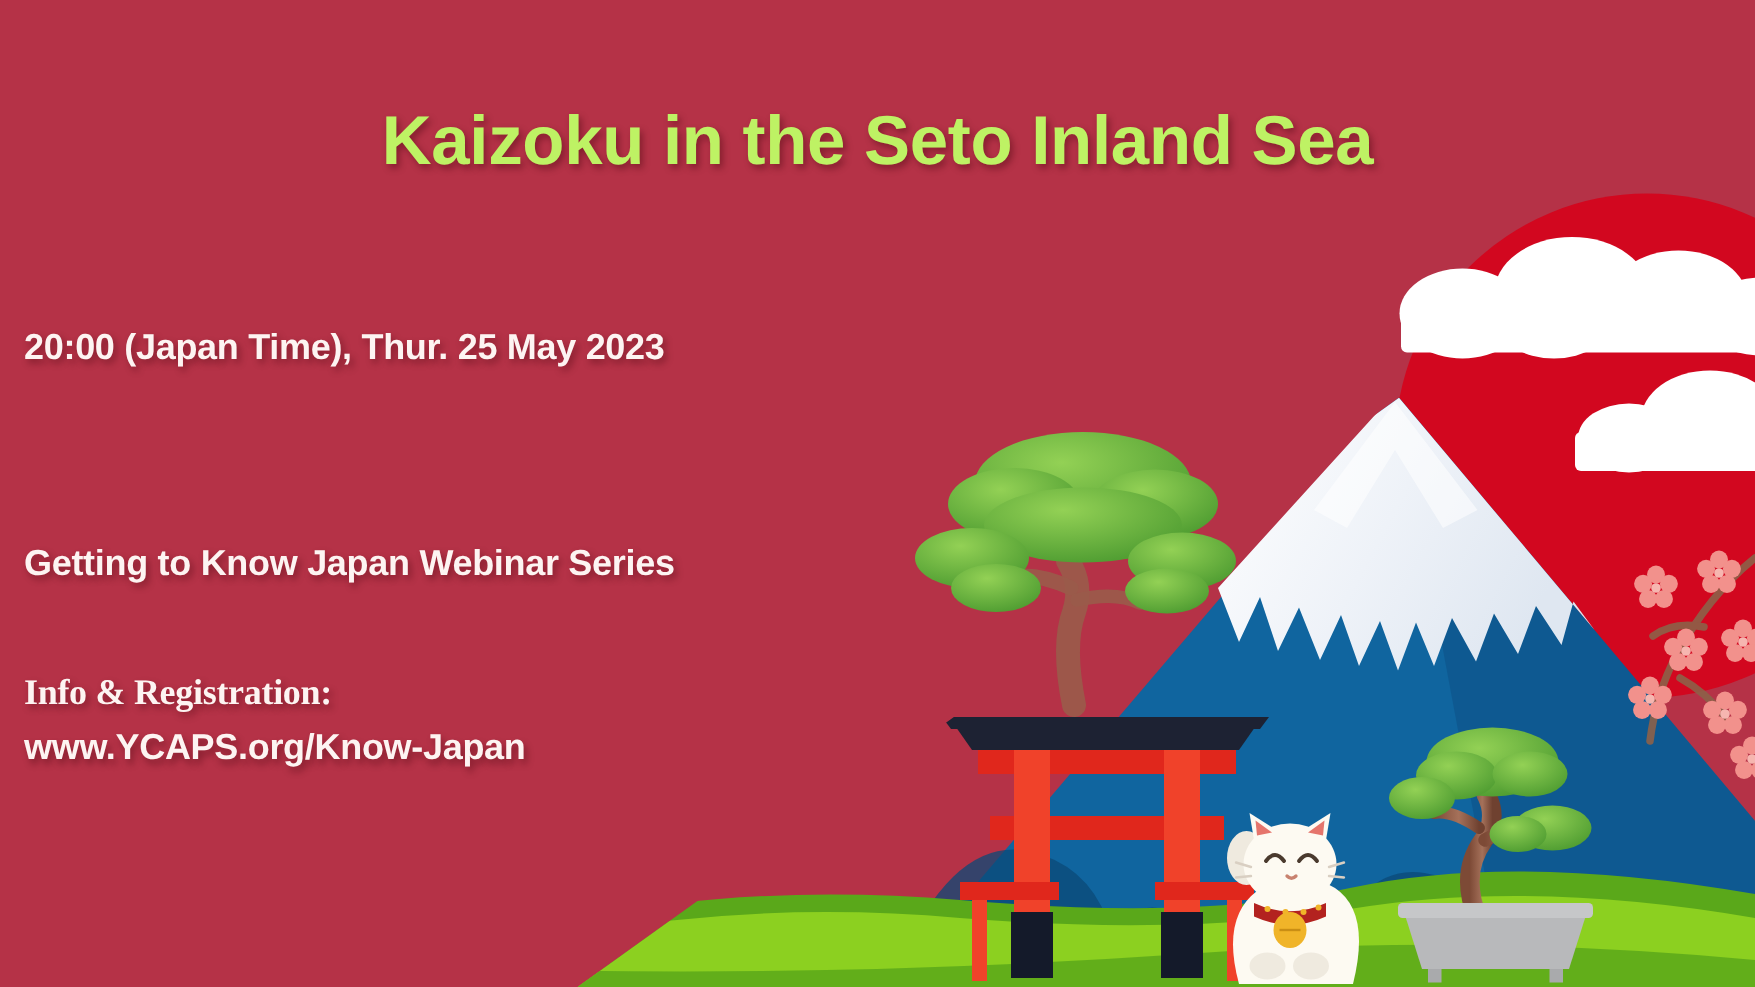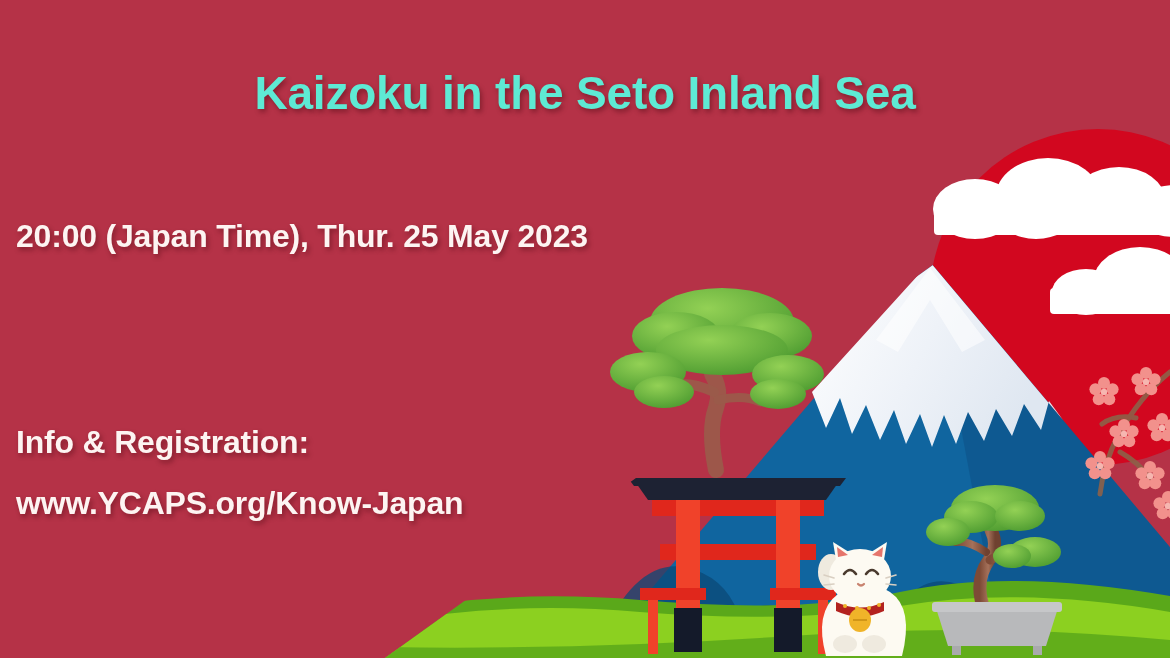--- a/index.html
+++ b/index.html
@@ -16,41 +16,41 @@
     background:#b53247;
     overflow:hidden;
   }
   .art{position:absolute;inset:0;width:1170px;height:658px;}
   .txtlayer{position:absolute;inset:0;width:1170px;height:658px;}
 
   .title{
     position:absolute;
     left:0;top:66px;width:1170px;
     text-align:center;
-    color:#5eead4;
+    color:#bef264;
     font-size:46px;
     font-weight:bold;
     letter-spacing:-0.2px;
     text-shadow:2px 3px 5px rgba(70,6,16,.45);
     white-space:nowrap;
   }
   .bodytxt{
     position:absolute;
     left:16px;
     color:#fdf4f2;
-    font-size:32px;
+    font-size:24px;
     font-weight:bold;
     letter-spacing:-0.2px;
     text-shadow:2px 3px 5px rgba(70,6,16,.45);
     white-space:nowrap;
   }
   #line-datetime{top:218px;}
   #line-speaker{top:290px;}
   #line-series{top:362px;}
-  #line-info{top:424px;}
+  #line-info{top:449px;font-family:Liberation Serif, serif;}
   #line-url{top:473px;margin-top:12px;}
 </style>
 </head>
 <body>
 
 <div id="poster">
 
   <svg class="art" viewBox="0 0 1170 658" preserveAspectRatio="none">
     <defs>
       <clipPath id="cpArt">
@@ -301,19 +301,20 @@
       </g>
     </g>
   </svg>
 
   <div class="txtlayer">
     <div class="title" id="poster-title">Kaizoku in the Seto Inland Sea</div>
 
     <div class="bodytxt" id="line-datetime">20:00 (Japan Time), Thur. 25 May 2023</div>
 
 
+    <div class="bodytxt" id="line-series">Getting to Know Japan Webinar Series</div>
 
     <div class="bodytxt" id="line-info">Info &amp; Registration:</div>
 
     <div class="bodytxt" id="line-url">www.YCAPS.org/Know-Japan</div>
   </div>
 
 </div>
 
 </body></html>

